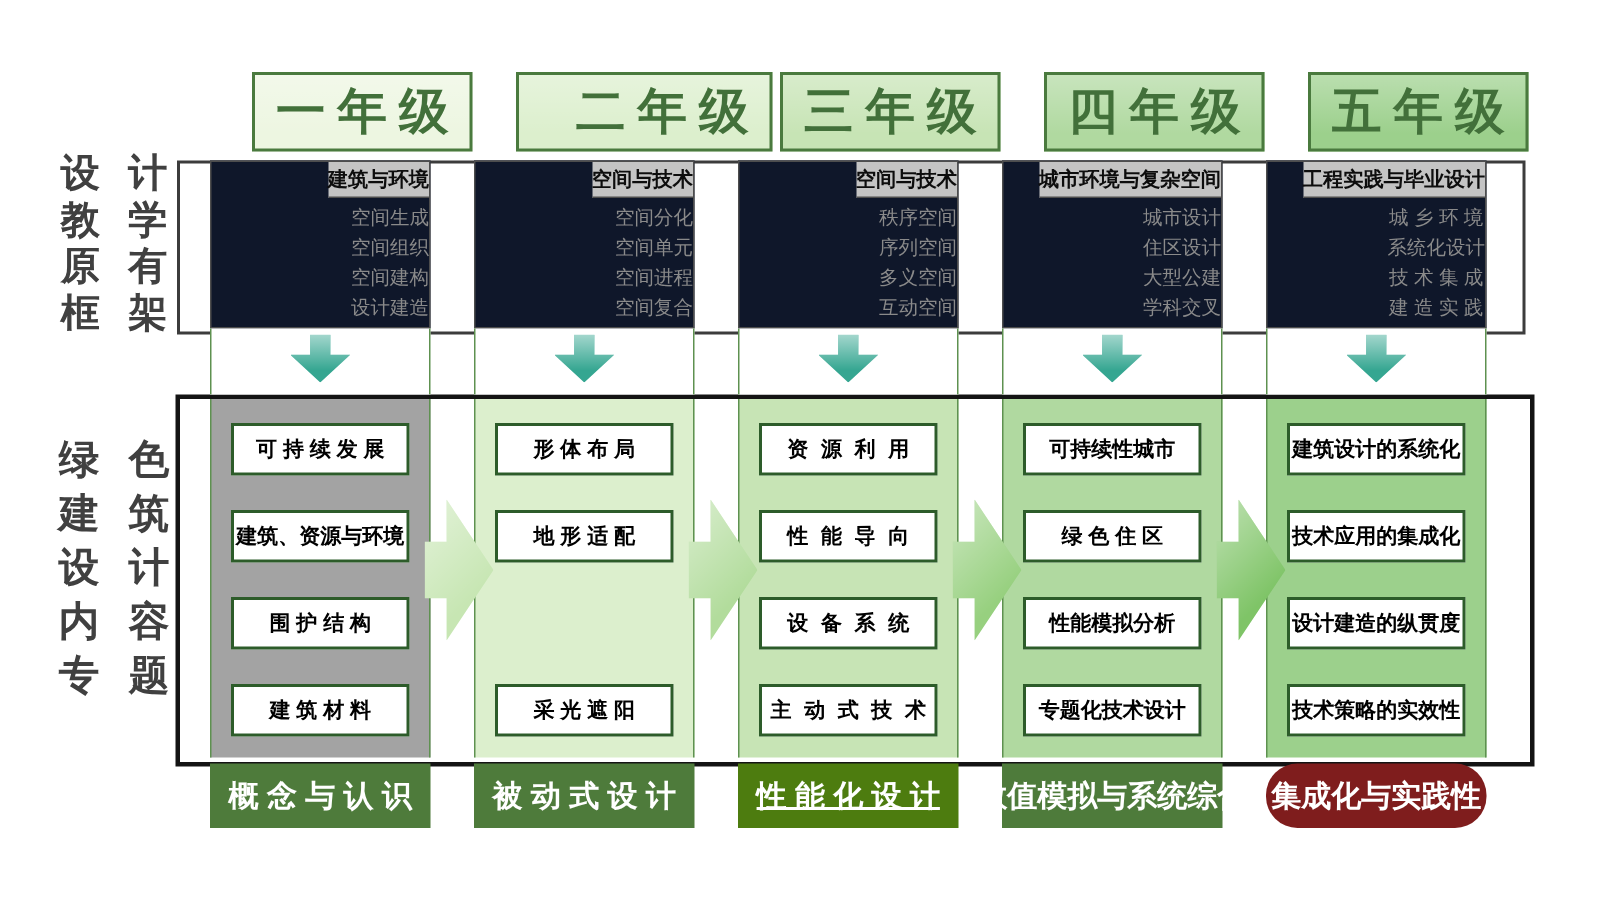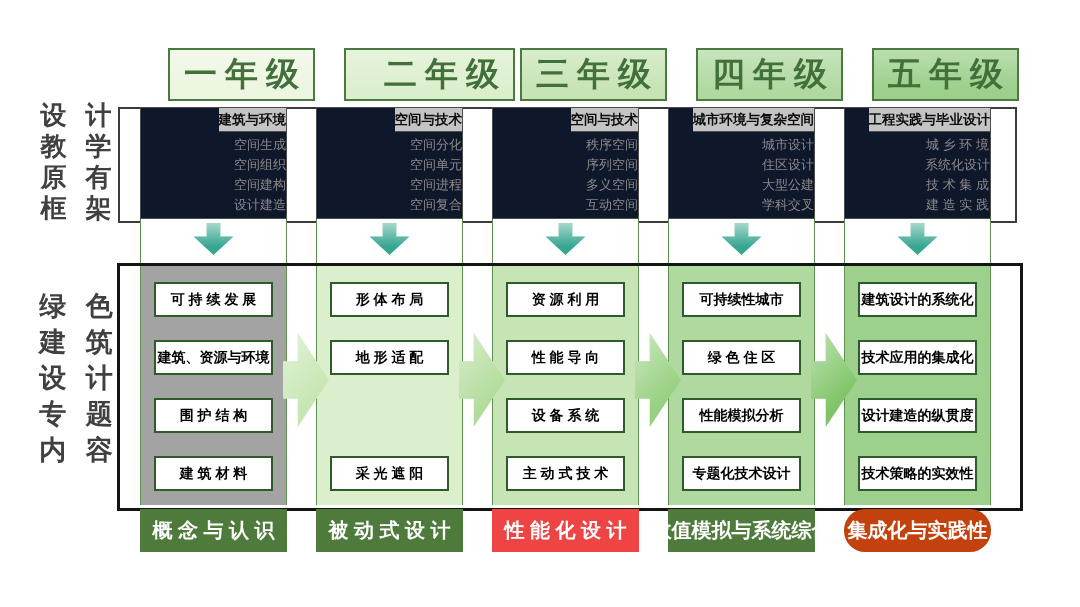--- a/index.html
+++ b/index.html
@@ -72,22 +72,22 @@
 <div class="side-label side-label-top">
   <div>设 计</div>
   <div>教 学</div>
   <div>原 有</div>
   <div>框 架</div>
 </div>
 <div class="side-label side-label-bottom">
   <div>绿 色</div>
   <div>建 筑</div>
   <div>设 计</div>
+  <div>内 容</div>
   <div>专 题</div>
-  <div>内 容</div>
 </div>
 
 <div class="col" style="left:140px">
   <div class="grade-box" style="background-color: rgb(237, 246, 225);">
     <span class="grade-text">一年级</span>
   </div>
   <div class="gray-box">
     <div class="gray-header">建筑与环境</div>
     <div class="gray-body">
       <span>空间生成</span>
@@ -152,35 +152,35 @@
     <div class="gray-header">空间与技术</div>
     <div class="gray-body">
       <span>秩序空间</span>
       <span>序列空间</span>
       <span>多义空间</span>
       <span>互动空间</span>
     </div>
   </div>
   <div class="connector"></div>
   <div class="down-arrow" style="background-color: rgb(53, 166, 145);"></div>
-  <div class="col-body" style="background-color: rgb(199, 228, 181);">
+  <div class="col-body" style="background-color: rgb(199, 228, 181); font-family: Liberation Mono, monospace;">
     <div class="topic" style="top:16px">
         <span>资 源 利 用</span>
       </div>
     <div class="topic" style="top:74px">
         <span>性 能 导 向</span>
       </div>
     <div class="topic" style="top:132px">
         <span>设 备 系 统</span>
       </div>
     <div class="topic" style="top:190px">
         <span>主 动 式 技 术</span>
       </div>
   </div>
-  <div class="summary" style="background-color: #ef4444;">性 能 化 设 计</div>
+  <div class="summary" style="background-color: #4d7c0f; text-decoration: underline;">性 能 化 设 计</div>
 </div>
 
 <div class="col" style="left:668px">
   <div class="grade-box" style="background-color: rgb(176, 217, 160);">
     <span class="grade-text">四年级</span>
   </div>
   <div class="gray-box">
     <div class="gray-header">城市环境与复杂空间</div>
     <div class="gray-body">
       <span>城市设计</span>
@@ -230,19 +230,19 @@
     <div class="topic" style="top:74px">
         <span>技术应用的集成化</span>
       </div>
     <div class="topic" style="top:132px">
         <span>设计建造的纵贯度</span>
       </div>
     <div class="topic" style="top:190px">
         <span>技术策略的实效性</span>
       </div>
   </div>
-  <div class="summary" style="background-color: #c2410c; border-radius: 21px;">集成化与实践性</div>
+  <div class="summary" style="background-color: #7f1d1d; border-radius: 21px;">集成化与实践性</div>
 </div>
 
 <div class="flow-arrow" style="left: 283px; background-color: rgb(199, 230, 179);"></div>
 <div class="flow-arrow" style="left: 459px; background-color: rgb(178, 220, 156);"></div>
 <div class="flow-arrow" style="left: 635px; background-color: rgb(151, 208, 127);"></div>
 <div class="flow-arrow" style="left: 811px; background-color: rgb(127, 196, 103);"></div>
 
 </body></html>

